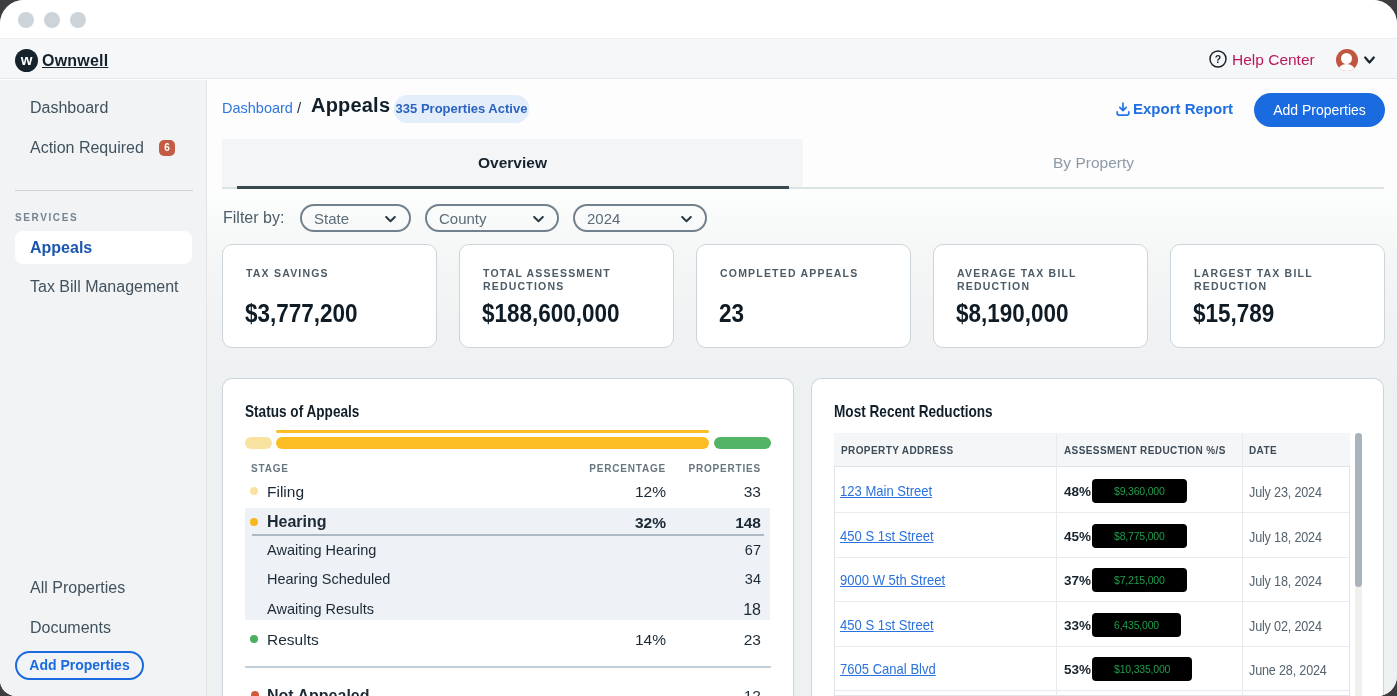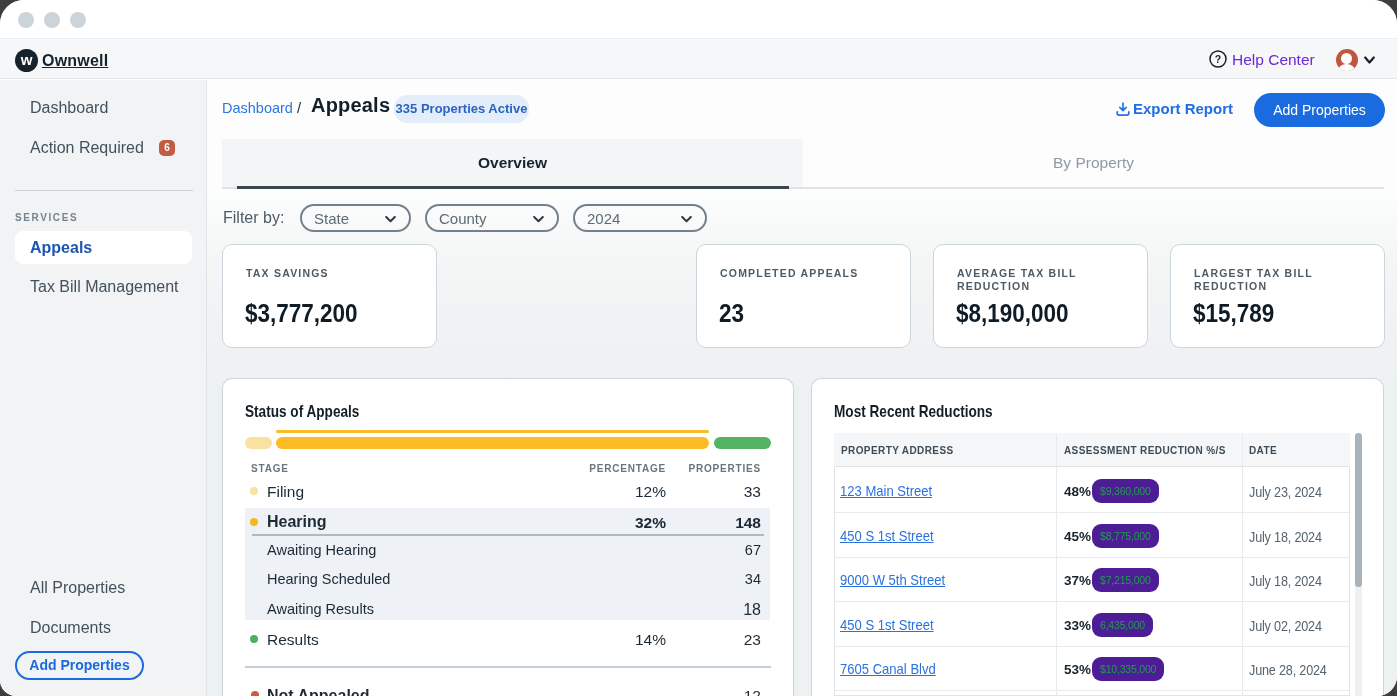--- a/index.html
+++ b/index.html
@@ -7,21 +7,21 @@
   .window { position:absolute; left:0; top:0; width:1397px; height:696px;
     border-radius:24px 24px 20px 16px; overflow:hidden; background:#fff; }
   .abs { position:absolute; }
   
   .titlebar { position:absolute; left:0; top:0; width:100%; height:39px; background:#fff; border-bottom:1px solid #eceff1; }
   .dot { position:absolute; top:11.5px; width:16px; height:16px; border-radius:50%; background:#ccd4da; }
   
   .header { position:absolute; left:0; top:39px; width:100%; height:40px; background:#f5f7f8; border-bottom:1px solid #e2e6e9; }
   .logo-circle { position:absolute; left:15px; top:48.5px; width:23px; height:23px; border-radius:50%; background:#16222c; color:#fff; text-align:center; font-weight:bold; font-size:15px; line-height:22px; }
   .logo-text { position:absolute; left:42px; top:52px; font-size:16px; font-weight:bold; color:#16222c; letter-spacing:0.2px;text-decoration:underline; }
-  .helpcenter { position:absolute; left:1232px; top:51px; font-size:15.5px; color:#6d28d9; }
+  .helpcenter { position:absolute; left:1232px; top:51px; font-size:15.5px; color:#be185d; }
   
   .sidebar { position:absolute; left:0; top:80px; width:207px; height:616px; background:#f1f3f5; border-right:1px solid #e1e5e8; }
   .side-item { position:absolute; left:30px; font-size:16px; color:#42525d; }
   .badge6 { position:absolute; left:159px; top:140px; width:16px; height:16px; border-radius:5px; background:#c25c42; color:#fff; font-size:10px; font-weight:bold; text-align:center; line-height:16px; }
   .side-divider { position:absolute; left:15px; top:190px; width:178px; height:1px; background:#ccd3d8; }
   .services-label { position:absolute; left:15px; top:212px; font-size:10px; font-weight:bold; letter-spacing:1.6px; color:#76848f; }
   .appeals-active { position:absolute; left:15px; top:231px; width:177px; height:33px; background:#fff; border-radius:8px; }
   .appeals-active span { position:absolute; left:15px; top:8px; font-size:16px; font-weight:bold; color:#1d56b0; }
   .add-prop-outline { position:absolute; left:15px; top:651px; width:129px; height:29px; border:2.5px solid #1a6be0; border-radius:15px; color:#1a6be0; font-size:14px; font-weight:bold; text-align:center; line-height:25px; background:transparent; }
   
@@ -56,21 +56,21 @@
   .stage-header { position:absolute; font-size:10px; font-weight:bold; letter-spacing:0.8px; color:#67767f; }
   .stage-row { position:absolute; font-size:15.5px; color:#1c2a36; }
   .dot8 { position:absolute; width:8px; height:8px; border-radius:50%; }
   .rightnum { position:absolute; text-align:right; font-size:15.5px; color:#1c2a36; }
   
   .rr-table { position:absolute; left:834px; top:433px; width:516px; height:263px; border:1px solid #dfe4e8; background:#fff; }
   .rr-head { position:absolute; left:834px; top:433px; width:516px; height:34px; background:#f4f6f8; border-bottom:1px solid #dfe4e8; }
   .rr-coltext { position:absolute; font-size:10px; font-weight:bold; letter-spacing:0.4px; color:#3e4c57; top:445px; }
   .rr-link { position:absolute; font-size:14.5px; color:#2b72dd; text-decoration:underline; transform:scaleX(0.9); transform-origin:0 50%; white-space:nowrap; }
   .rr-pct { position:absolute; font-size:13.5px; font-weight:bold; color:#17242e; }
-  .rr-pill { position:absolute; height:24px; background:#4c1d95; border-radius:9px; color:#1f9d4d; font-size:10.5px; line-height:24px; padding:0 8px; letter-spacing:-0.2px; }
+  .rr-pill { position:absolute; height:24px; background:#000000; border-radius:4px; color:#1f9d4d; font-size:10.5px; line-height:24px; padding:0 22px; letter-spacing:-0.2px; }
   .rr-date { position:absolute; font-size:14.5px; color:#55646f; letter-spacing:-0.2px; transform:scaleX(0.87); transform-origin:0 50%; white-space:nowrap; }
   .rr-border { position:absolute; left:835px; width:514px; height:1px; background:#e7ebee; }
   .rr-colline { position:absolute; top:434px; width:1px; height:262px; background:#e7ebee; }
 </style>
 </head>
 <body>
 <div class="window">
 
   <div class="titlebar"></div>
   <div class="dot" style="left:18px;"></div>
@@ -143,20 +143,24 @@
       <span>2024</span>
     <svg class="abs" style="right:13px; top:9.5px;" width="11" height="7" viewBox="0 0 11 7">
         <path d="M1.2 1 L5.5 5.3 L9.8 1" fill="none" stroke="#2c3a44" stroke-width="2" stroke-linecap="round" stroke-linejoin="round"></path>
       </svg>
   </div>
 
   <div class="card" style="left:222px;">
     <div class="label">TAX SAVINGS</div>
     <div class="valuepos">$3,777,200</div>
   </div>
+  <div class="card" style="left:459px;">
+    <div class="label">TOTAL ASSESSMENT<br>REDUCTIONS</div>
+    <div class="valuepos">$188,600,000</div>
+  </div>
   <div class="card" style="left:696px;">
     <div class="label">COMPLETED APPEALS</div>
     <div class="valuepos">23</div>
   </div>
   <div class="card" style="left:933px;">
     <div class="label">AVERAGE TAX BILL<br>REDUCTION</div>
     <div class="valuepos">$8,190,000</div>
   </div>
   <div class="card" style="left:1170px;">
     <div class="label">LARGEST TAX BILL<br>REDUCTION</div>

